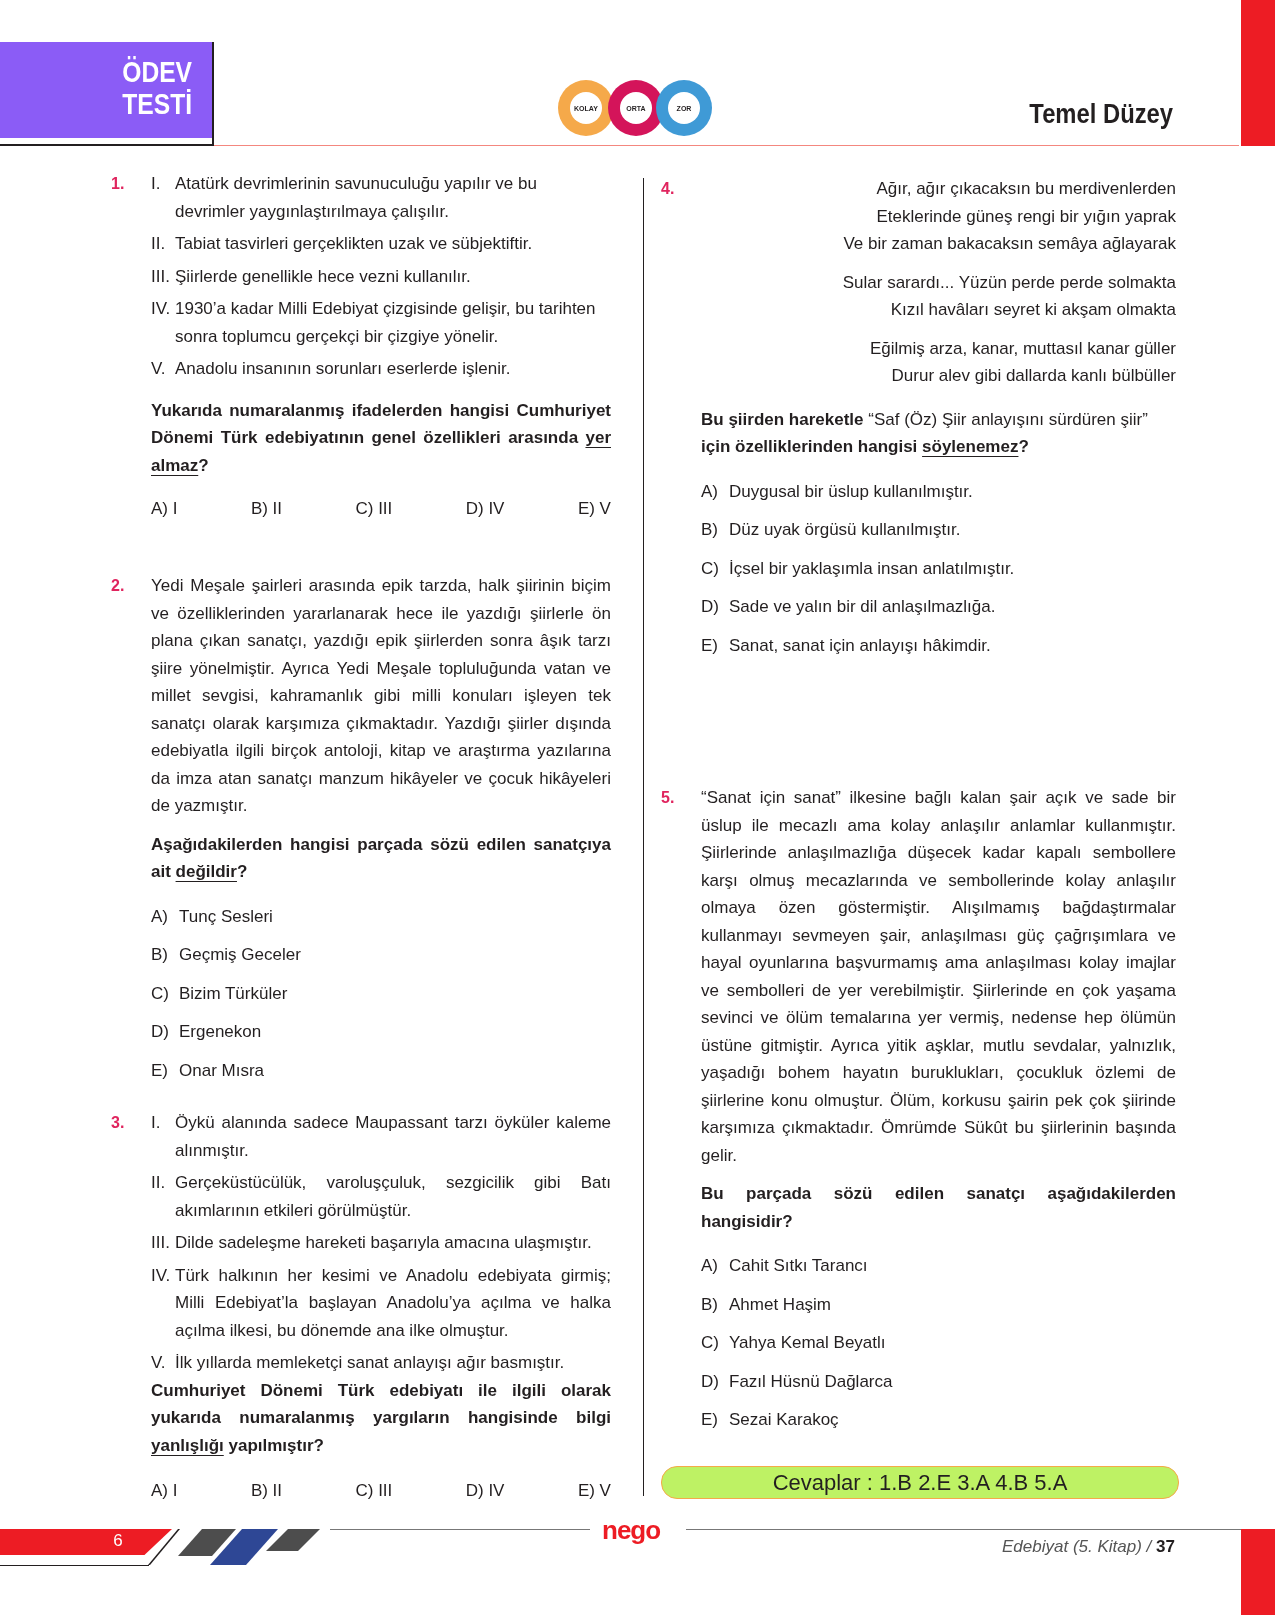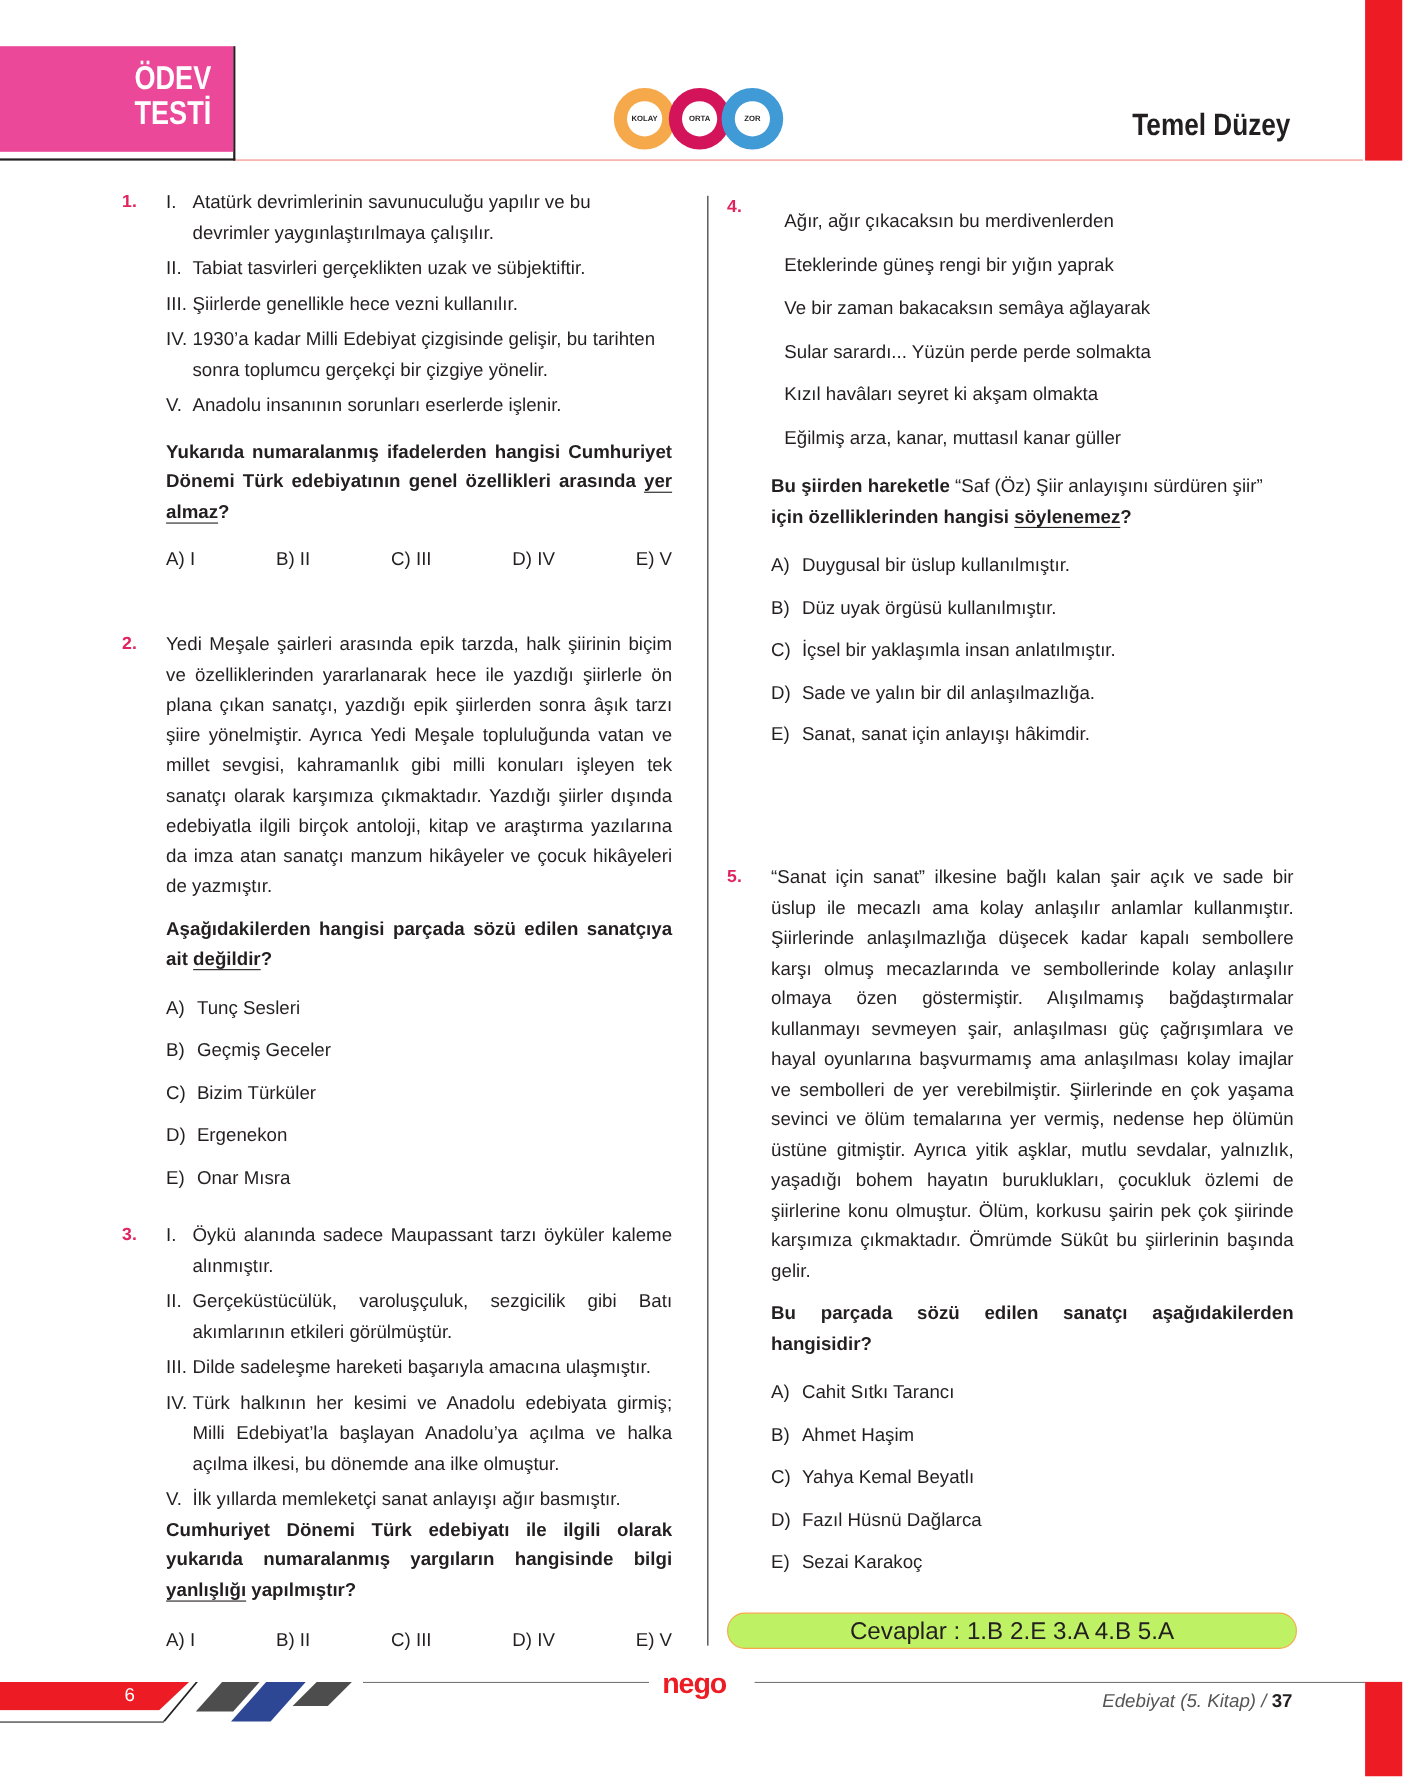--- a/index.html
+++ b/index.html
@@ -6,21 +6,21 @@
   html, body { width: 1275px; height: 1615px; background: #ffffff; overflow: hidden; }
   body { position: relative; font-family: "Liberation Sans", sans-serif; color: #231f20; }
 
   
   .hdr-box {
     position: absolute; left: 0; top: 42px; width: 214px; height: 104px;
     border-right: 2px solid #231f20; border-bottom: 2px solid #231f20;
   }
   .hdr-red {
     position: absolute; left: 0; top: 0; width: 212px; height: 96px;
-    background: #ec4899; color: #fff; text-align: right; padding-right: 20px; padding-top: 14px;
+    background: #8b5cf6; color: #fff; text-align: right; padding-right: 20px; padding-top: 14px;
     font-family: "Liberation Sans", sans-serif; font-weight: bold; font-size: 30px; line-height: 32px;
     letter-spacing: 0px; transform-origin: right top;
   }
   .hdr-red span { display: block; transform: scaleX(0.82); transform-origin: right; }
   .hdr-line {
     position: absolute; left: 214px; top: 145px; width: 1025px; height: 1px; background: #f4877f;
   }
   .right-band-top {
     position: absolute; left: 1241px; top: 0; width: 34px; height: 146px; background: #ed1c24;
   }
@@ -53,21 +53,21 @@
   .qnum { position: absolute; left: 0; top: 0; color: #e0245e; font-weight: bold; font-size: 16px; }
   .qbody { position: absolute; left: 40px; top: 0; }
   .roman { position: relative; padding-left: 24px; margin-bottom: 5px; }
   .roman .rl { position: absolute; left: 0; top: 0; }
   .just { text-align: justify; text-align-last: auto; }
   .stem { font-weight: bold; margin-top: 10px; }
   .ul { text-decoration: underline; text-underline-offset: 4px; }
   .opts-row { display: flex; justify-content: space-between; margin-top: 17px; gap: 36px; }
   .opt-list .opt { display: flex; margin-bottom: 11px; }
   .opt-list .opt .ol { width: 28px; }
-  .poem p { margin: 12px; }
+  .poem p { margin: 0; text-align: right; }
   .poem .stanza { margin-bottom: 11px; }
   .normal { font-weight: normal; }
 
   
   .answers {
     position: absolute; left: 661px; top: 1466px; width: 518px; height: 33px;
     background: #bef264; border: 1.5px solid #f5a94a; border-radius: 16px;
     display: flex; align-items: center; justify-content: center; font-size: 22px; color: #231f20;
   }
 
@@ -205,20 +205,21 @@
         <p>Ağır, ağır çıkacaksın bu merdivenlerden</p>
         <p>Eteklerinde güneş rengi bir yığın yaprak</p>
         <p>Ve bir zaman bakacaksın semâya ağlayarak</p>
       </div>
       <div class="stanza">
         <p>Sular sarardı... Yüzün perde perde solmakta</p>
         <p>Kızıl havâları seyret ki akşam olmakta</p>
       </div>
       <div class="stanza">
         <p>Eğilmiş arza, kanar, muttasıl kanar güller</p>
+        <p>Durur alev gibi dallarda kanlı bülbüller</p>
       </div>
     </div>
     <div class="stem" style="margin-top:16px;">
       <div>
         <span>Bu şiirden hareketle</span><span class="normal"> “Saf (Öz) Şiir anlayışını sürdüren şiir”</span>
       </div>
       <div>
         <span>için özelliklerinden hangisi </span><span class="ul">söylenemez</span><span>?</span>
       </div>
     </div>

